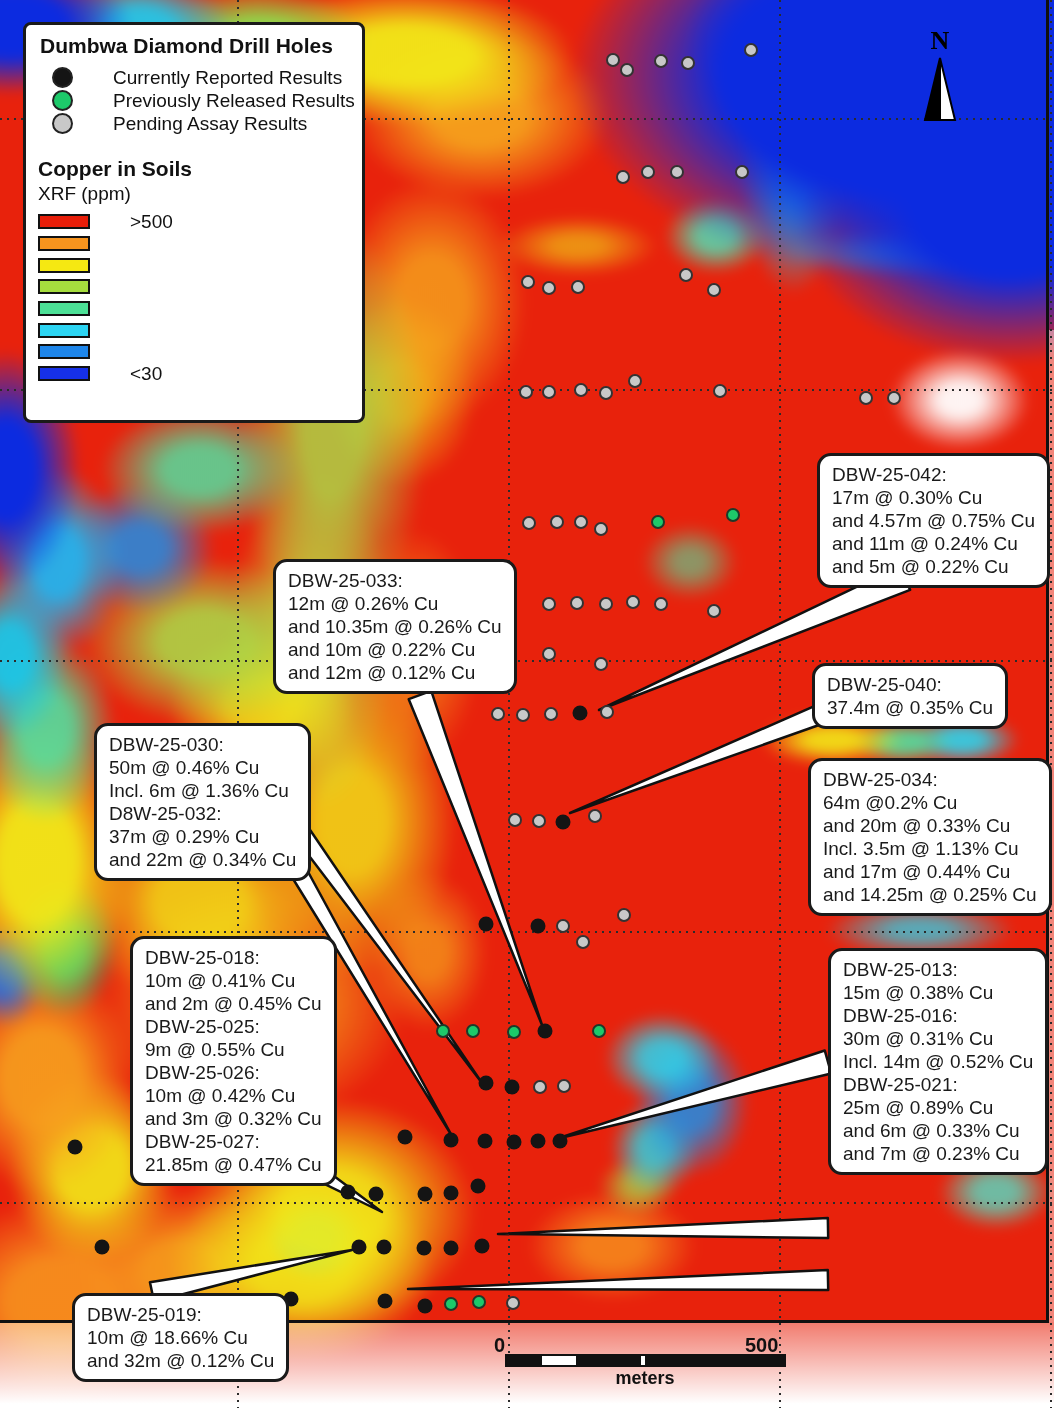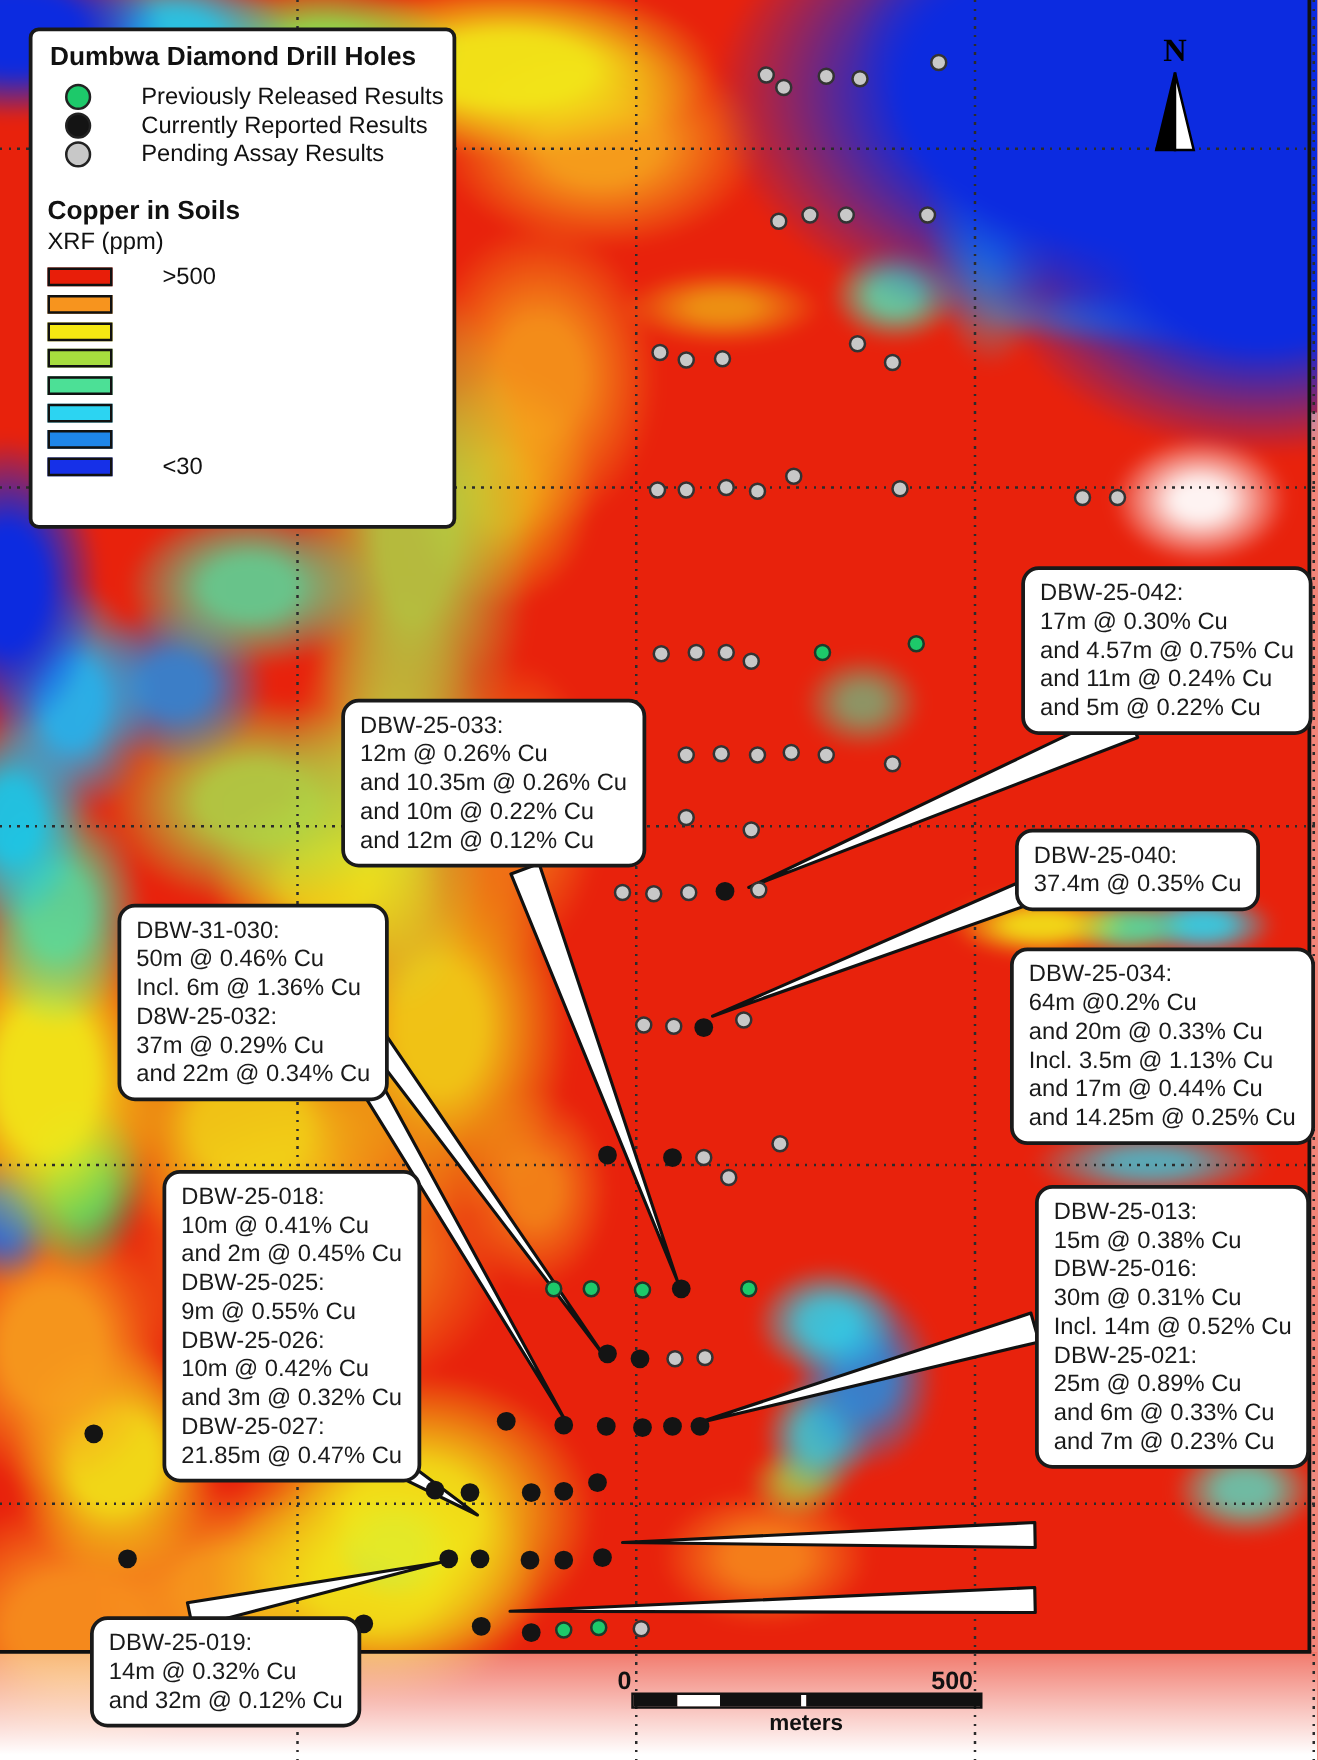--- a/index.html
+++ b/index.html
@@ -239,21 +239,21 @@
         <div>12m @ 0.26% Cu</div>
         <div>and 10.35m @ 0.26% Cu</div>
         <div>and 10m @ 0.22% Cu</div>
         <div>and 12m @ 0.12% Cu</div>
       </div>
       <div class="callout" style="left: 812px; top: 663px; min-width: 178px;">
         <div>DBW-25-040:</div>
         <div>37.4m @ 0.35% Cu</div>
       </div>
       <div class="callout" style="left: 94px; top: 723px; min-width: 193px;">
-        <div>DBW-31-030:</div>
+        <div>DBW-25-030:</div>
         <div>50m @ 0.46% Cu</div>
         <div>Incl. 6m @ 1.36% Cu</div>
         <div>D8W-25-032:</div>
         <div>37m @ 0.29% Cu</div>
         <div>and 22m @ 0.34% Cu</div>
       </div>
       <div class="callout" style="left: 808px; top: 758px; min-width: 219px;">
         <div>DBW-25-034:</div>
         <div>64m @0.2% Cu</div>
         <div>and 20m @ 0.33% Cu</div>
@@ -279,35 +279,35 @@
         <div>DBW-25-016:</div>
         <div>30m @ 0.31% Cu</div>
         <div>Incl. 14m @ 0.52% Cu</div>
         <div>DBW-25-021:</div>
         <div>25m @ 0.89% Cu</div>
         <div>and 6m @ 0.33% Cu</div>
         <div>and 7m @ 0.23% Cu</div>
       </div>
       <div class="callout" style="left: 72px; top: 1293px; min-width: 195px;">
         <div>DBW-25-019:</div>
-        <div>14m @ 0.32% Cu</div>
+        <div>10m @ 18.66% Cu</div>
         <div>and 32m @ 0.12% Cu</div>
       </div>
     </div>
 
   <div id="legend">
     <div class="lg-title">Dumbwa Diamond Drill Holes</div>
     <div id="legend-items">
         <div class="lg-row">
+          <div class="lg-dot" style="background: rgb(20, 20, 20);"></div>
+          <div class="lg-label">Currently Reported Results</div>
+        </div>
+        <div class="lg-row">
           <div class="lg-dot" style="background: rgb(29, 201, 106);"></div>
           <div class="lg-label">Previously Released Results</div>
-        </div>
-        <div class="lg-row">
-          <div class="lg-dot" style="background: rgb(20, 20, 20);"></div>
-          <div class="lg-label">Currently Reported Results</div>
         </div>
         <div class="lg-row">
           <div class="lg-dot" style="background: rgb(200, 200, 200);"></div>
           <div class="lg-label">Pending Assay Results</div>
         </div>
       </div>
     <div class="lg-soils">Copper in Soils</div>
     <div class="lg-xrf">XRF (ppm)</div>
     <div id="legend-ramp">
         <div class="ramp-row">

